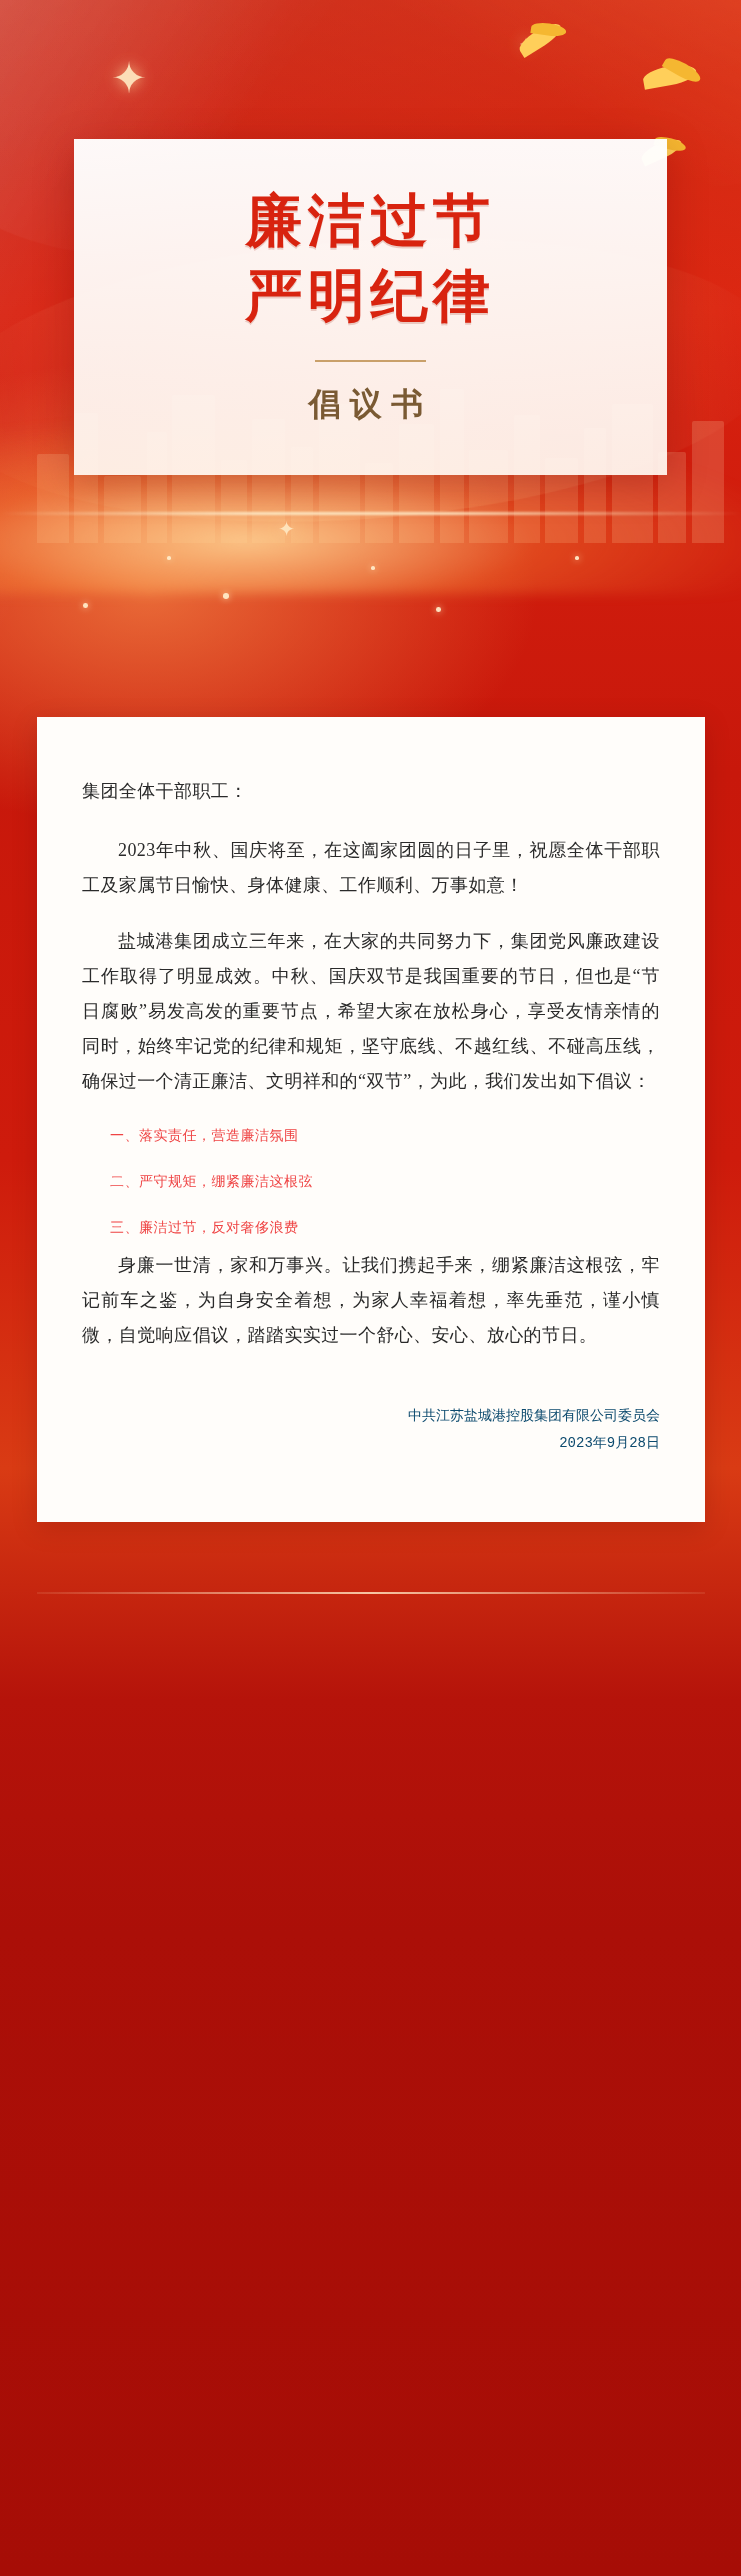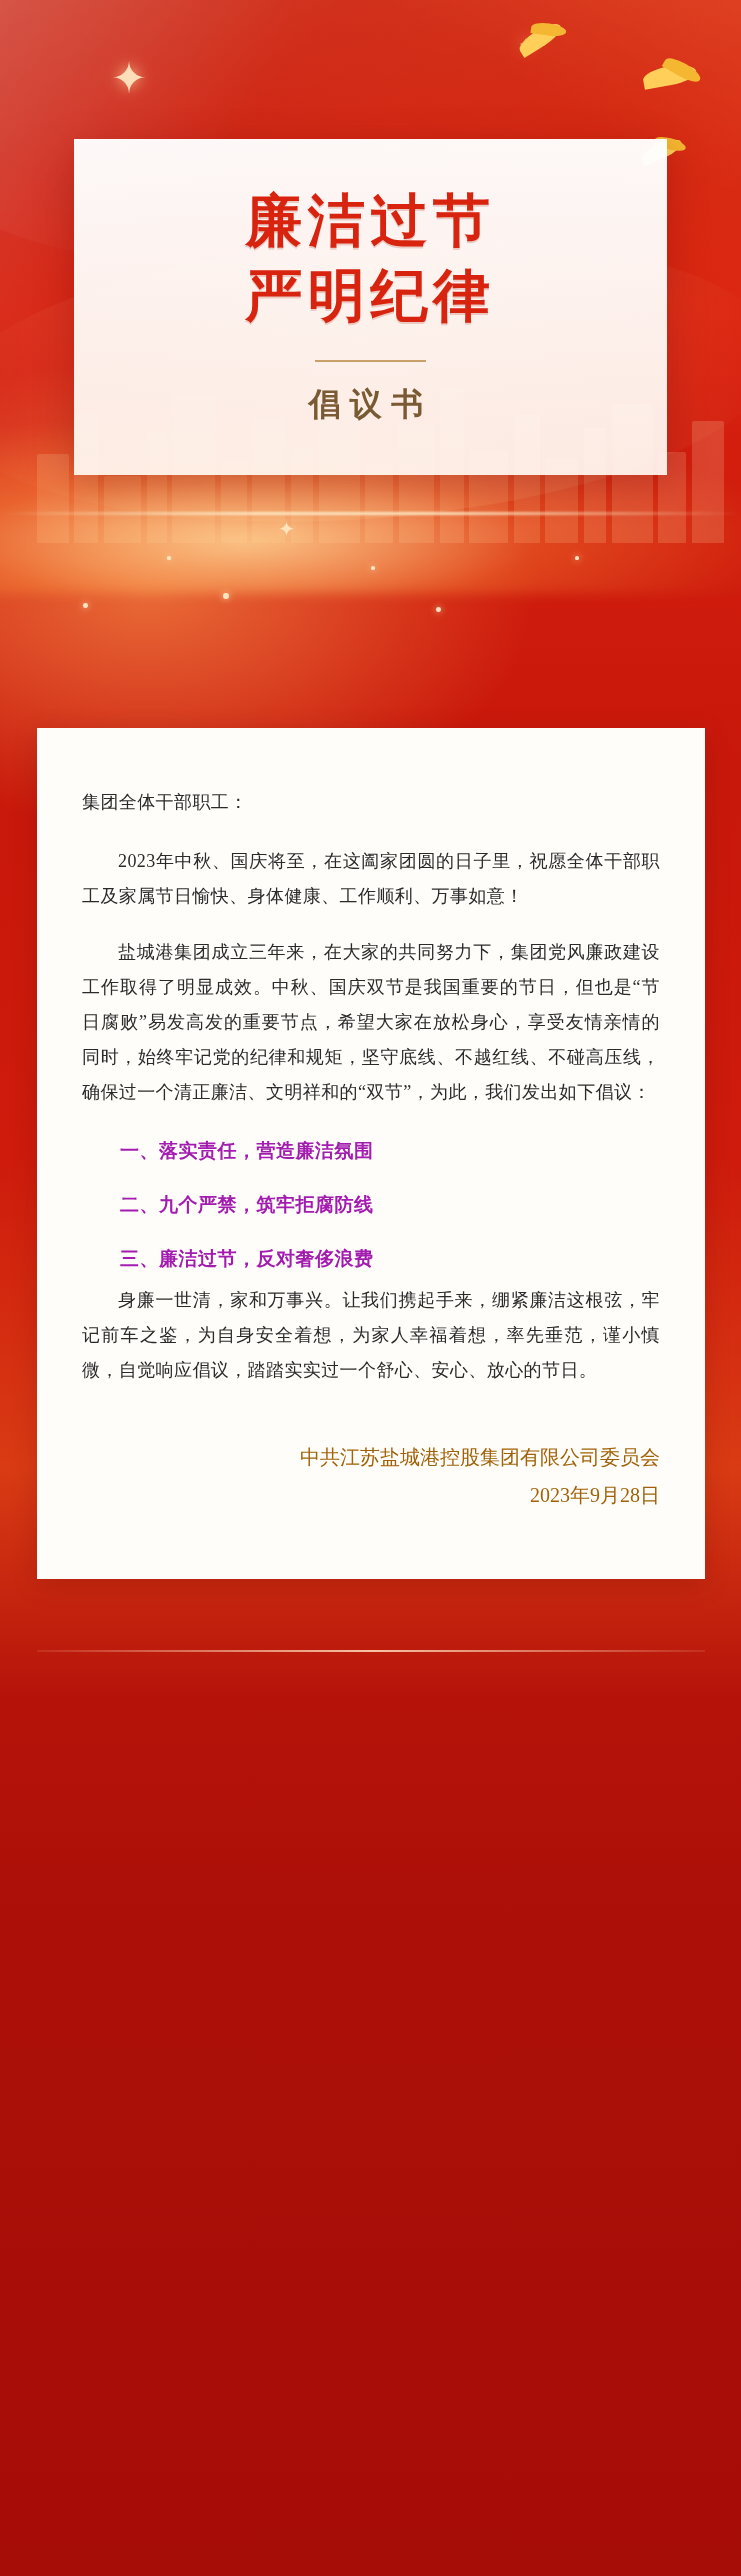--- a/index.html
+++ b/index.html
@@ -143,21 +143,20 @@
     font-size: 32px;
     letter-spacing: 9.3px;
     color: #7a5a33;
     font-weight: bold;
   }
 
   
   .doc-wrap {
     position: relative;
     padding: 12px 37px 65px;
-    margin-top: 11px;
   }
   .doc {
     background: #fffdfa;
     padding: 57px 45px 65px;
     box-shadow: 0 5.6px 24px rgba(80,0,0,0.18);
   }
   .doc p {
     margin: 0 0 20.4px;
     font-size: 18px;
     line-height: 1.95;
@@ -167,34 +166,35 @@
   }
   .doc p.salute {
     text-indent: 0;
     margin-bottom: 24px;
   }
   .doc p.indent {
     text-indent: 2em;
   }
   .doc h3 {
     margin: 28px 0 11px;
-    font-size: 19px;
-    font-weight: bold;
-    color: #a21caf;
+    font-size: 14px;
+    font-weight: normal;
+    color: #ef4444;
     text-indent: 2em;
     letter-spacing: 0.5px;
   }
   .sign {
     margin-top: 50px;
     text-align: right;
   }
   .sign div {
-    font-size: 20px;
+    font-size: 14px;
     line-height: 1.9;
-    color: #a16207;
+    color: #0c4a6e;
+    font-family: Liberation Mono, monospace;
   }
 
   
   .footer-bar {
     position: relative;
     height: 56px;
   }
   .footer-line {
     position: absolute;
     left: 37px; right: 37px; top: 5.6px;
@@ -272,21 +272,21 @@
   <div class="doc-wrap">
     <div class="doc">
 
       <p class="salute">集团全体干部职工：</p>
 
       <p class="indent">2023年中秋、国庆将至，在这阖家团圆的日子里，祝愿全体干部职工及家属节日愉快、身体健康、工作顺利、万事如意！</p>
       <p class="indent">盐城港集团成立三年来，在大家的共同努力下，集团党风廉政建设工作取得了明显成效。中秋、国庆双节是我国重要的节日，但也是“节日腐败”易发高发的重要节点，希望大家在放松身心，享受友情亲情的同时，始终牢记党的纪律和规矩，坚守底线、不越红线、不碰高压线，确保过一个清正廉洁、文明祥和的“双节”，为此，我们发出如下倡议：</p>
 
       <h3>一、落实责任，营造廉洁氛围</h3>
 
-      <h3>二、九个严禁，筑牢拒腐防线</h3>
+      <h3>二、严守规矩，绷紧廉洁这根弦</h3>
 
       <h3>三、廉洁过节，反对奢侈浪费</h3>
 
       <p class="indent">身廉一世清，家和万事兴。让我们携起手来，绷紧廉洁这根弦，牢记前车之鉴，为自身安全着想，为家人幸福着想，率先垂范，谨小慎微，自觉响应倡议，踏踏实实过一个舒心、安心、放心的节日。</p>
 
       <div class="sign">
         <div>中共江苏盐城港控股集团有限公司委员会</div>
         <div>2023年9月28日</div>
       </div>
 

